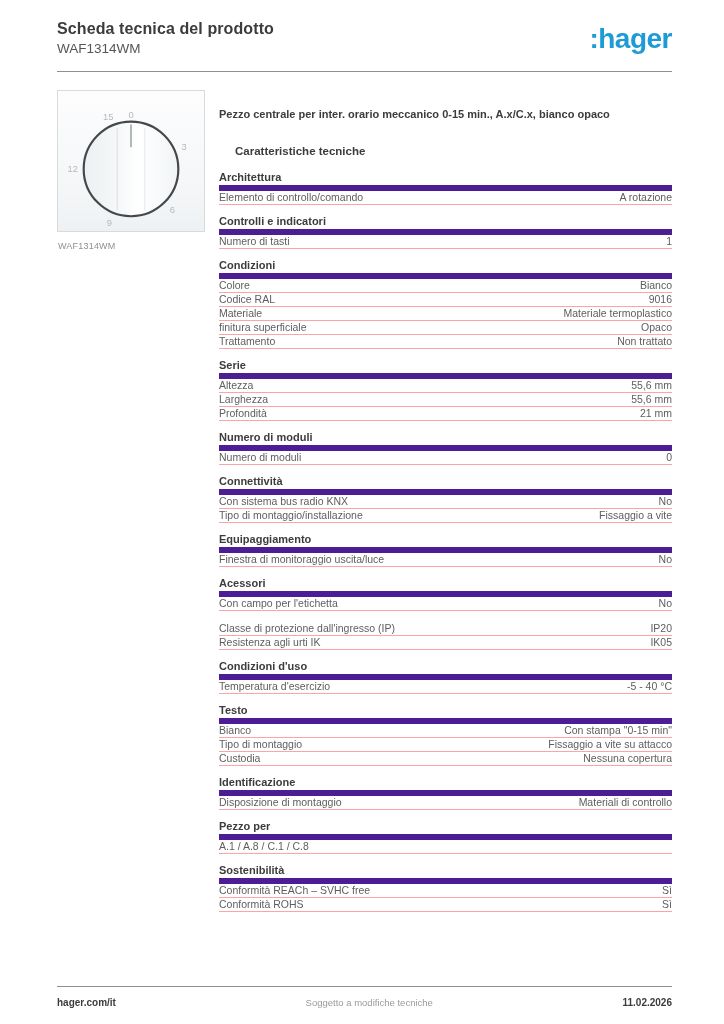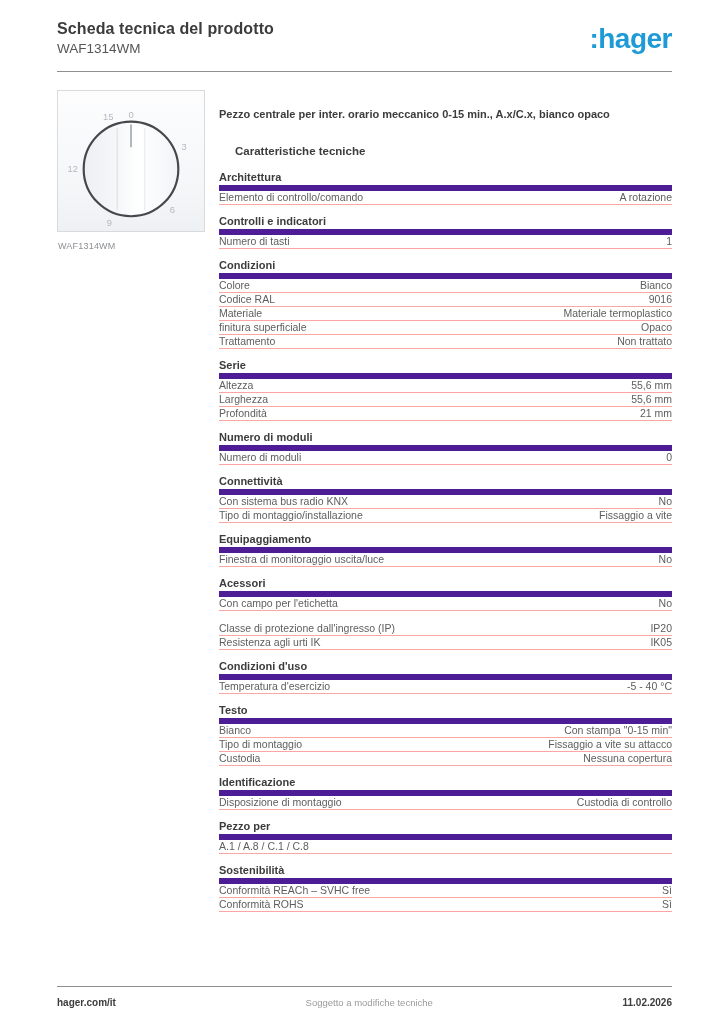--- a/index.html
+++ b/index.html
@@ -222,21 +222,21 @@
           </div>
           <div class="spec-row">
             <span class="spec-label">Custodia</span>
             <span class="spec-value">Nessuna copertura</span>
           </div>
         </div>
         <div class="section">
           <div class="section-title">Identificazione</div>
           <div class="spec-row">
             <span class="spec-label">Disposizione di montaggio</span>
-            <span class="spec-value">Custodia di controllo</span>
+            <span class="spec-value">Materiali di controllo</span>
           </div>
         </div>
         <div class="section">
           <div class="section-title">Pezzo per</div>
           <div class="spec-row">
             <span class="spec-label">A.1 / A.8 / C.1 / C.8</span>
             <span class="spec-value"></span>
           </div>
         </div>
         <div class="section">

